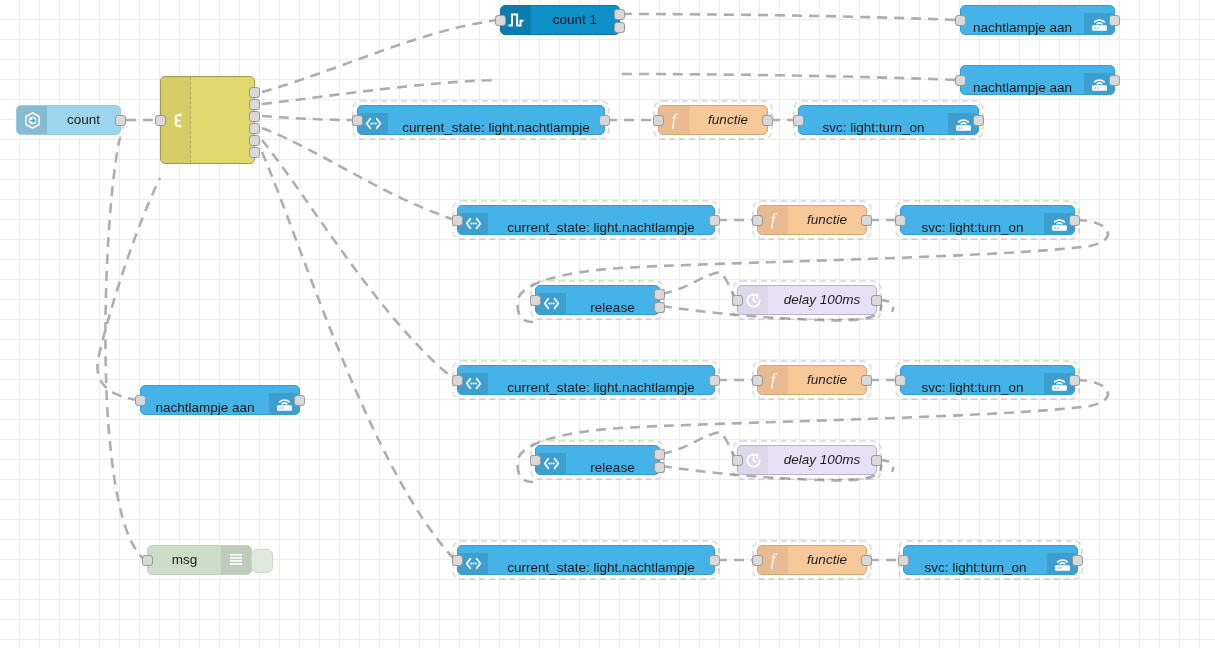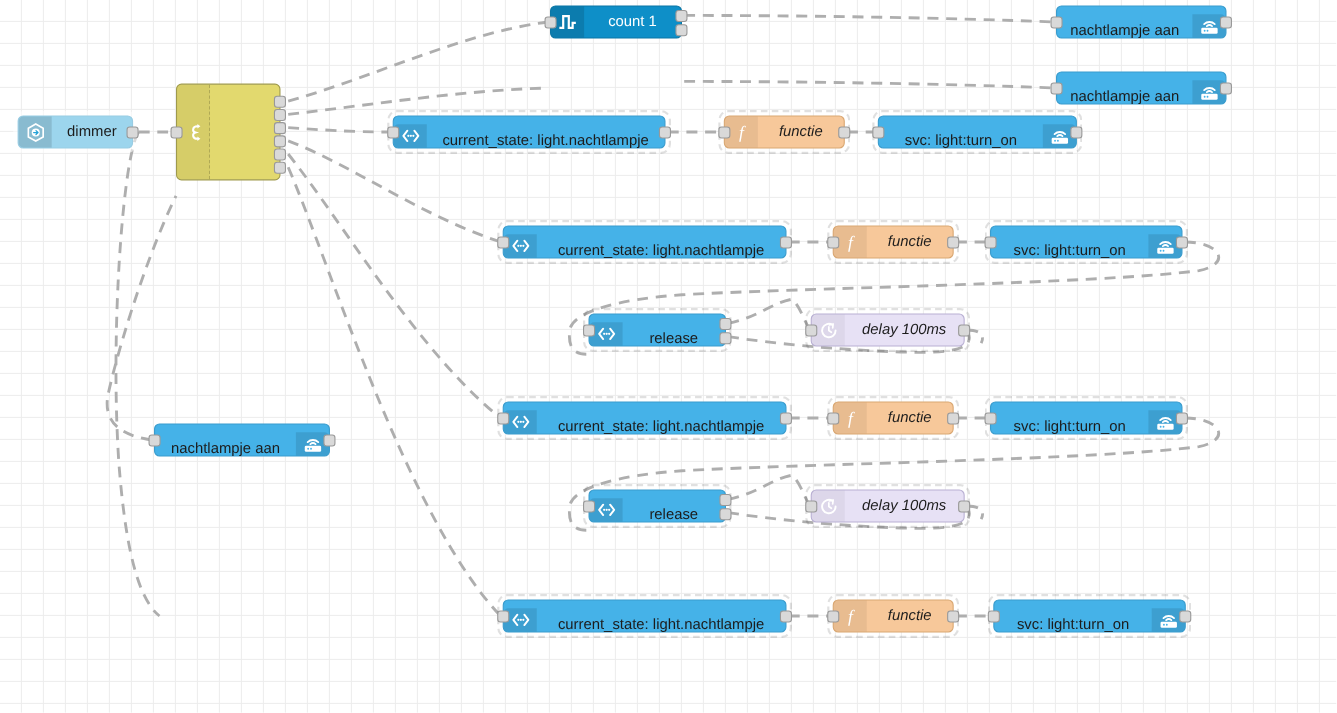--- a/index.html
+++ b/index.html
@@ -84,21 +84,21 @@
   .port.in  { left: -6px; }
   .port.out { right: -6px; }
 
   
   .n-zigbee  { background: #24a2d8; border-color:#1d8fc0; }
   .n-zigbee .icon-box { background: rgba(0,0,0,0.12); }
   .n-switch  { background: #e2d96e; border-color: #9f9a4c; }
   .n-switch .icon-box { background: rgba(0,0,0,0.06); border-right:1px dashed rgba(0,0,0,.18); }
   .n-counter { background: #0e8fc8; border-color:#0b76a5; }
   .n-counter .icon-box { background: rgba(0,0,0,0.13); }
-  .n-counter .body { color:#ffffff;text-align:center; }
+  .n-counter .body { color:#0f172a;text-align:center; }
   .n-ha       { background: #45b2e8; border-color:#3a9ccd;align-items:flex-end; }
   .n-ha .icon-box { background: rgba(0,0,0,0.10); }
   .n-func    { background: #f7c89a; border-color:#d9a772; }
   .n-func .icon-box { background: rgba(0,0,0,0.06); }
   .n-func .body { font-style: italic; }
   .n-delay   { background: #e7e1f5; border-color:#b9b0d3;font-style:italic; }
   .n-delay .icon-box { background: rgba(0,0,0,0.045); }
   .n-debug   { background: #8fb386; border-color:#7a9c72; }
   .n-debug .icon-box.right { background: rgba(0,0,0,0.07); }
 
@@ -187,21 +187,21 @@
   </svg>
 
   <div class="node n-zigbee halo" style="left:16px; top:105px; width:105px;">
     <div class="icon-box">
       <svg width="19" height="19" viewBox="0 0 24 24">
         <path d="M12 2.2 20.5 7v10L12 21.8 3.5 17V7z" fill="none" stroke="#fff" stroke-width="1.9"></path>
         <circle cx="12" cy="12" r="4.6" fill="#fff"></circle>
         <path d="M9.6 12h4.4M12.3 9.8l2.3 2.2-2.3 2.2" stroke="#24a2d8" stroke-width="1.5" fill="none" stroke-linecap="round" stroke-linejoin="round"></path>
       </svg>
     </div>
-    <div class="body">dimmer</div>
+    <div class="body">count</div>
     <div class="port out" style="top:9px;"></div>
   </div>
 
   <div class="node n-switch" style="left:160px; top:76px; width:95px; height:88px;">
     <div class="icon-box" style="background:rgba(0,0,0,0.05);">
       <svg width="21" height="21" viewBox="0 0 24 24">
         <path d="M16.5 5.5 C11 5.5 11 11 14.5 12 C11 13 11 18.5 16.5 18.5" fill="none" stroke="#fff" stroke-width="2.1" stroke-linecap="round"></path>
         <path d="M16.5 3.2 19.6 5.5 16.5 7.8z" fill="#fff"></path>
         <path d="M16.5 16.2 19.6 18.5 16.5 20.8z" fill="#fff"></path>
       </svg>
@@ -442,20 +442,33 @@
         <path d="M19 12a7 7 0 1 1-3.1-5.8" fill="none" stroke="#fff" stroke-width="2" stroke-linecap="round"></path>
         <path d="M12.6 6.2 16.4 5.2 16 9.2" fill="none" stroke="#fff" stroke-width="1.8" stroke-linecap="round" stroke-linejoin="round"></path>
         <path d="M12 8.3V12l2.6 1.8" fill="none" stroke="#fff" stroke-width="1.8" stroke-linecap="round"></path>
       </svg>
     </div>
     <div class="body">delay 100ms</div>
     <div class="port in" style="top:9px;"></div>
     <div class="port out" style="top:9px;"></div>
   </div>
 
+  <div class="node n-debug halo" style="left:147px; top:545px; width:105px;">
+    <div class="body">msg</div>
+    <div class="icon-box right">
+      <svg width="18" height="18" viewBox="0 0 24 24">
+        <rect x="4" y="4" width="16" height="2.1" fill="#fff"></rect>
+        <rect x="4" y="8.1" width="16" height="2.1" fill="#fff"></rect>
+        <rect x="4" y="12.2" width="16" height="2.1" fill="#fff"></rect>
+        <rect x="4" y="16.3" width="16" height="2.1" fill="#fff"></rect>
+      </svg>
+    </div>
+    <div class="port in" style="top:9px;"></div>
+    <div class="dbg-btn"></div>
+  </div>
 
   <div class="node n-ha sel" style="left:457px; top:545px; width:258px;">
     <div class="icon-box">
       <svg width="21" height="21" viewBox="0 0 24 24">
         <path d="M8.4 6.6 4.2 12l4.2 5.4M15.6 6.6 19.8 12l-4.2 5.4" fill="none" stroke="#fff" stroke-width="2" stroke-linecap="round" stroke-linejoin="round"></path>
         <circle cx="9.4" cy="12" r="1.15" fill="#fff"></circle>
         <circle cx="12" cy="12" r="1.15" fill="#fff"></circle>
         <circle cx="14.6" cy="12" r="1.15" fill="#fff"></circle>
       </svg>
     </div>

